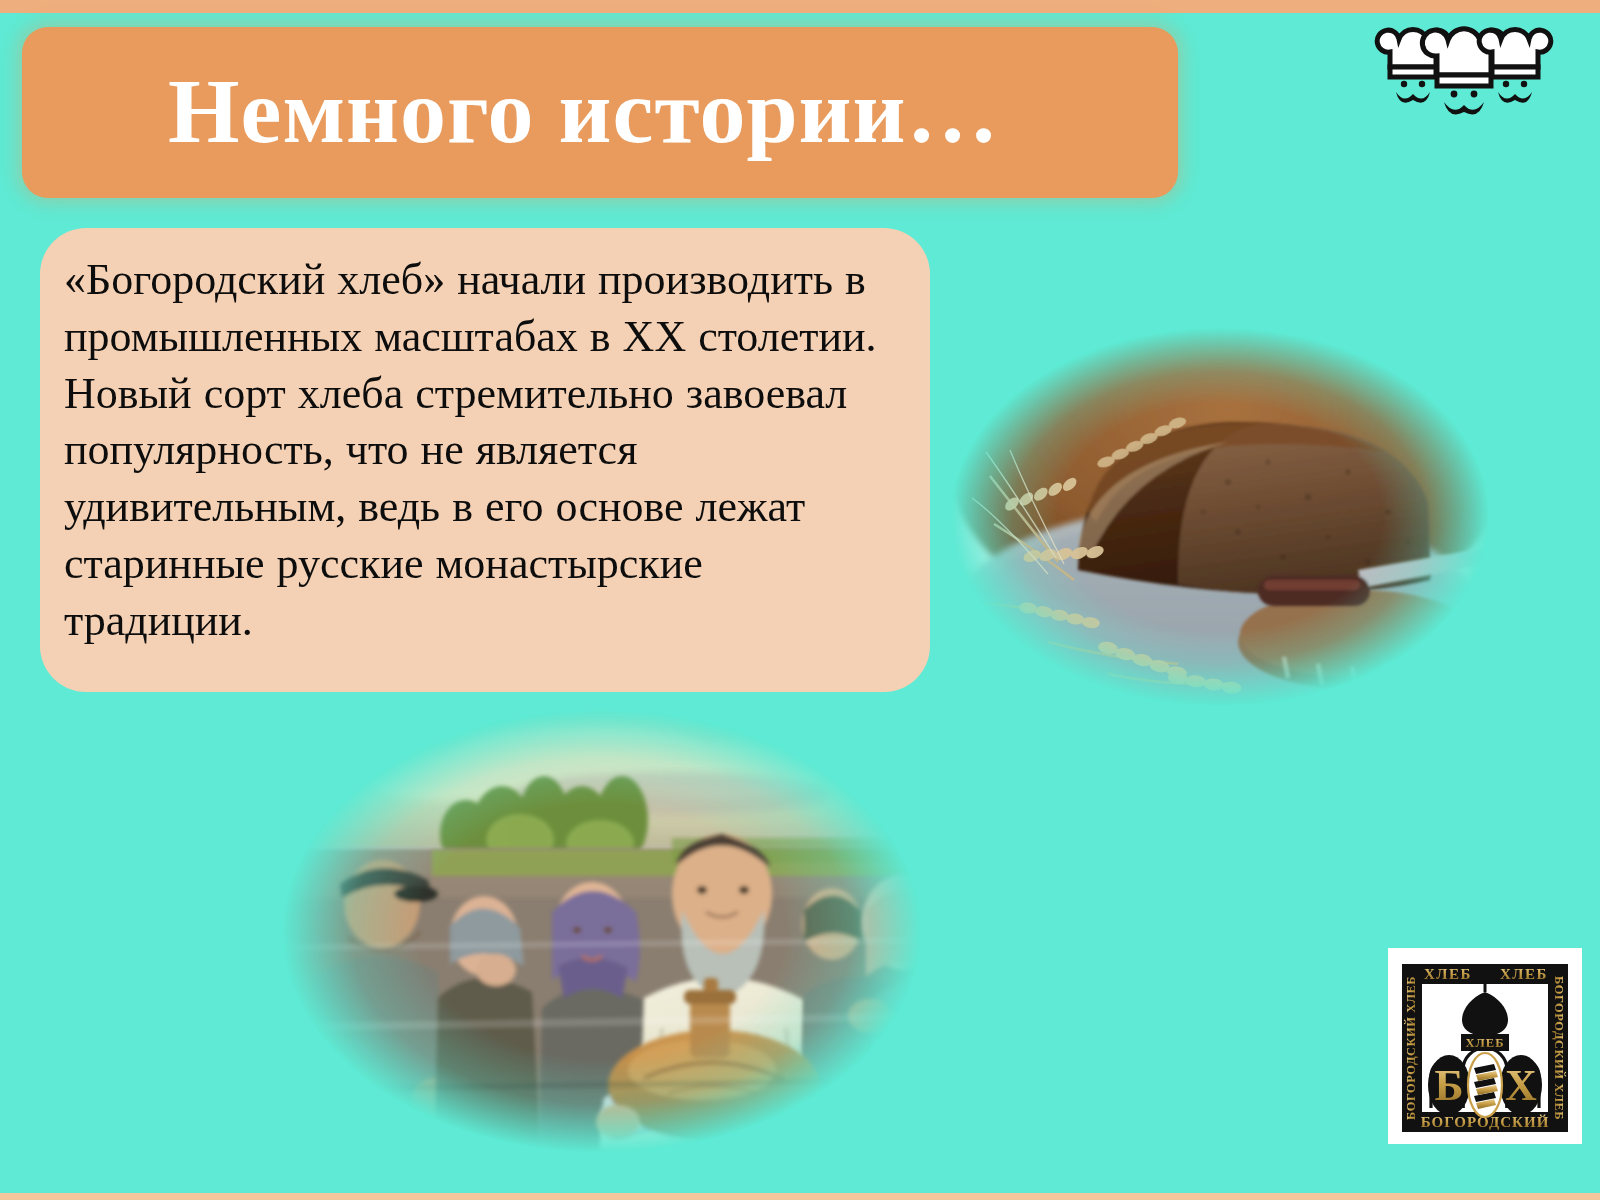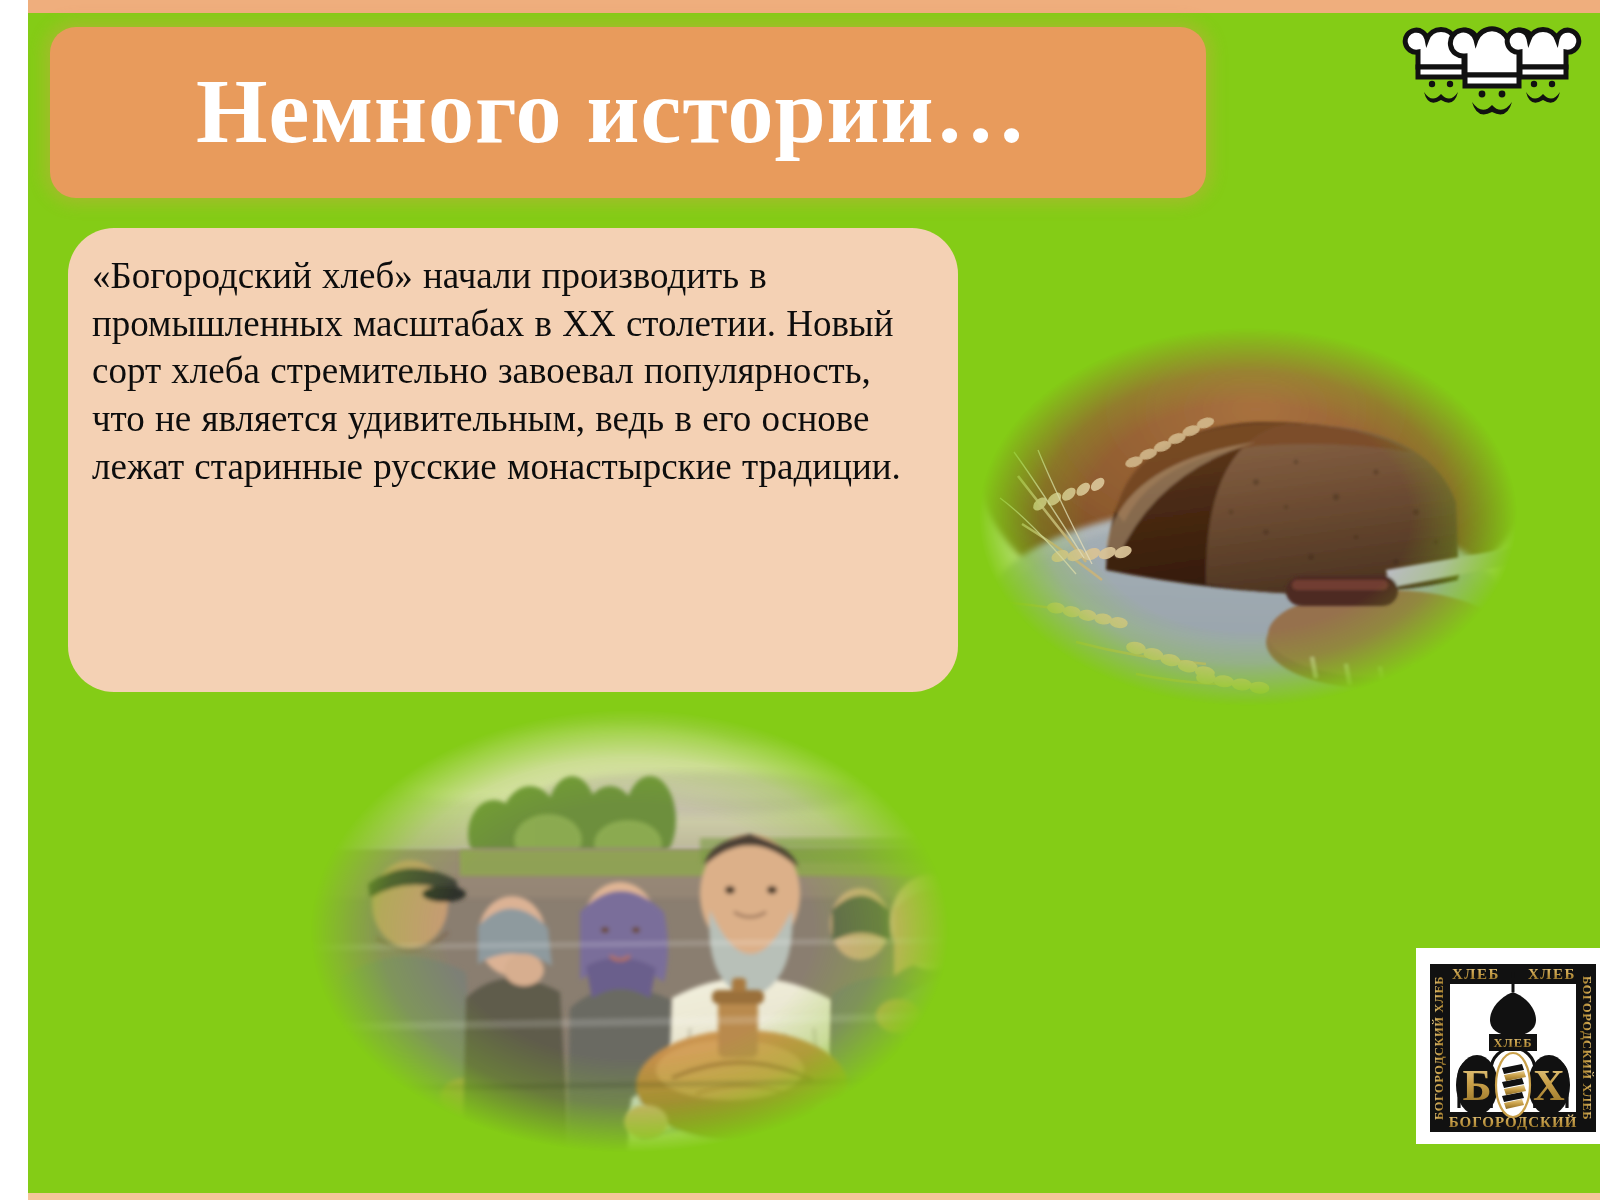--- a/index.html
+++ b/index.html
@@ -12,22 +12,21 @@
     width: 1600px;
     height: 1200px;
     position: relative;
     overflow: hidden;
     font-family: "Liberation Serif", "DejaVu Serif", serif;
   }
 
   .slide {
     position: absolute;
     inset: 0;
-    background: #84cc16;
-    margin-left: 28px;
+    background: #5eead4;
   }
 
   
   .top-strip {
     position: absolute;
     left: 0; top: 0;
     width: 1600px; height: 13px;
     background: #efae7d;
   }
   .bottom-strip {
@@ -71,21 +70,21 @@
   .text-card {
     position: absolute;
     left: 40px; top: 228px;
     width: 890px; height: 464px;
     background: #f4d1b4;
     border-radius: 46px;
     box-sizing: border-box;
     padding: 24px 28px 20px 24px;
   }
   .body-text {
-    font-size: 37px;
+    font-size: 44px;
     line-height: 1.29;
     color: #0d0d0d;
     font-family: "Liberation Serif", "DejaVu Serif", serif;
     text-align: left;
     word-spacing: 1px;
   }
 
   
   .bread-photo {
     position: absolute;

